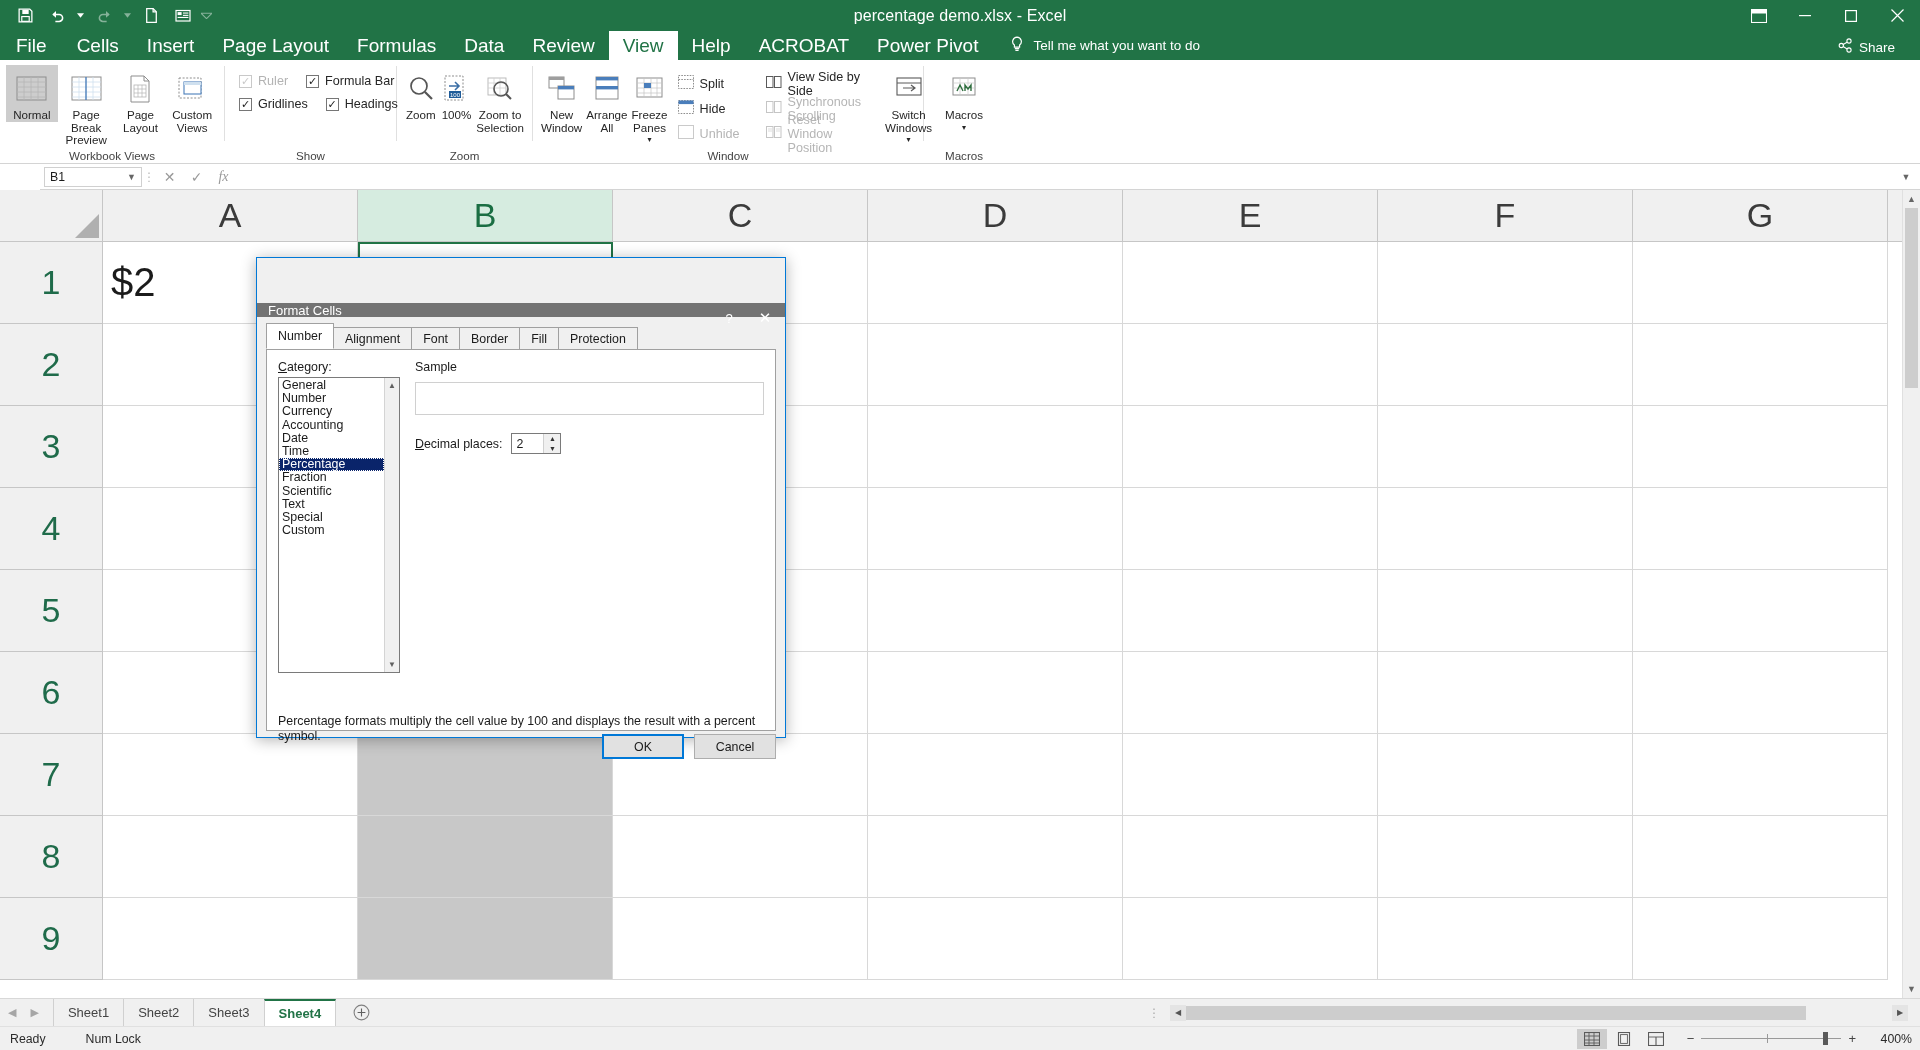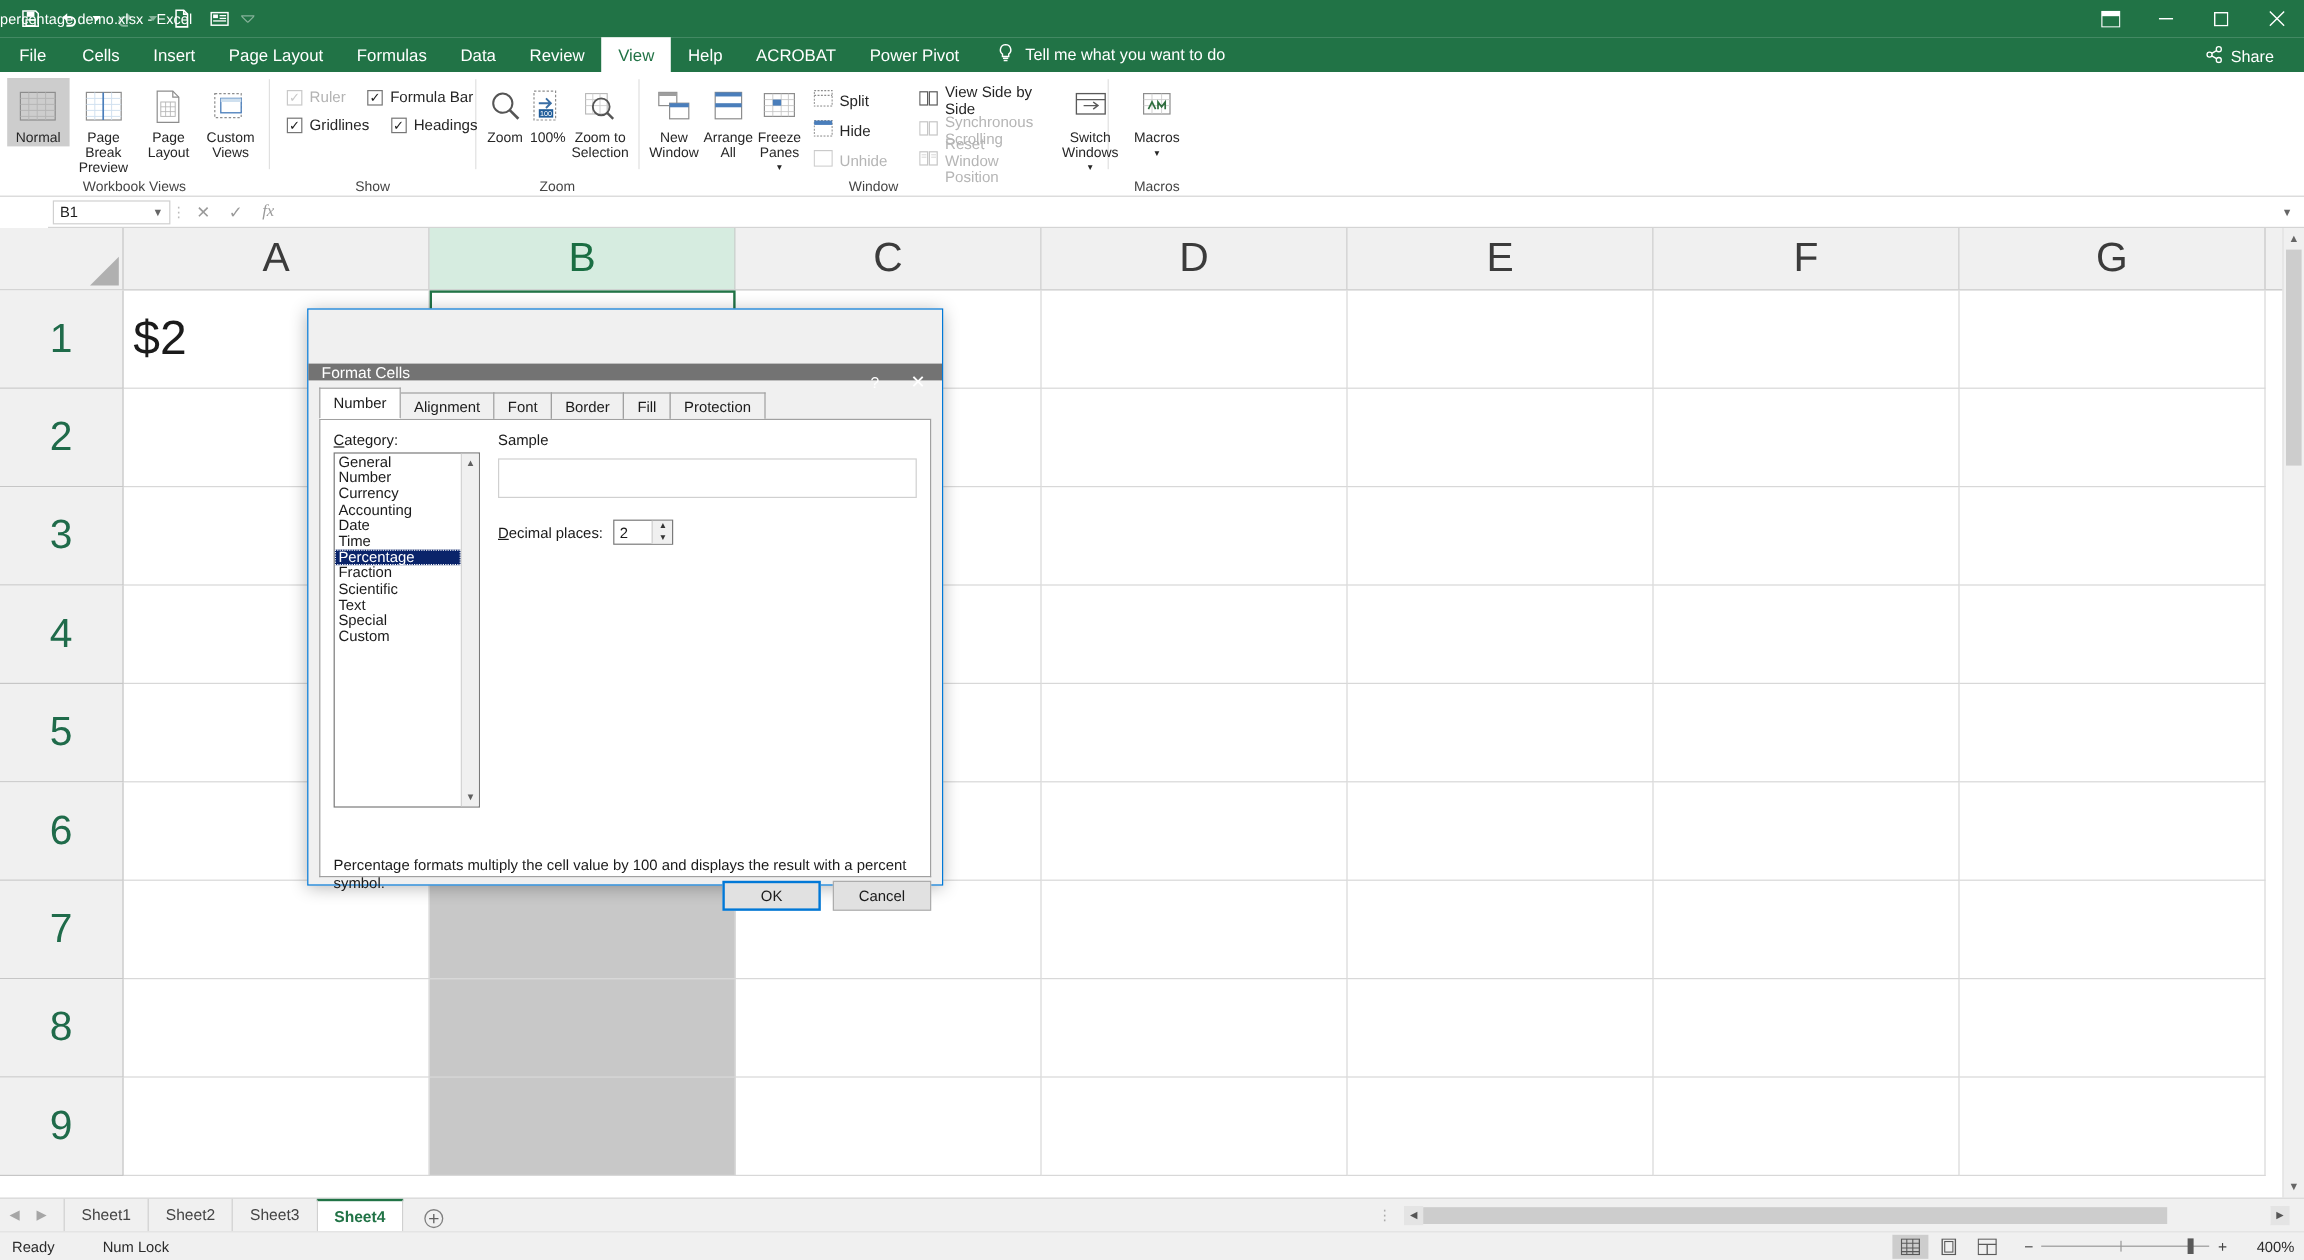--- a/index.html
+++ b/index.html
@@ -18,38 +18,38 @@
   .qat { display: flex; align-items: center; padding-left: 10px; gap: 2px; }
   .qat-btn {
     width: 30px; height: 26px; display: flex; align-items: center; justify-content: center;
     color: #fff;
   }
   .qat-btn svg { display: block; }
   .qat-btn.dim { opacity: .45; }
   .qat-caret { width: 13px; height: 26px; display:flex; align-items:center; justify-content:center; color:#fff; }
   .qat-caret.dim { opacity:.45; }
   .title-text {
-    position: absolute; left: 0; right: 0; 
-    color: #fff; font-size: 12px; letter-spacing: .1px; pointer-events: none;
+    position: absolute; left: 0; right: 0; text-align: center;
+    color: #fff; font-size: 16px; letter-spacing: .1px; pointer-events: none;
   }
   .win-ctrl { position: absolute; right: 0; top: 0; height: 31px; display: flex; }
   .win-btn {
     width: 46px; height: 31px; display: flex; align-items: center; justify-content: center;
     color: #fff;
   }
   .ribbon-display-btn { width: 46px; height: 31px; display:flex; align-items:center; justify-content:center; color:#fff;}
 
   
   .tabbar {
     height: 29px; background: #217346; display: flex; align-items: flex-end;
     position: relative;
   }
   .tab {
     height: 29px; padding: 0 14px; display: flex; align-items: center;
-    color: #fff; font-size: 14px; white-space: nowrap;
+    color: #fff; font-size: 19px; white-space: nowrap;
   }
   .tab.active { background: #fff; color: #217346; }
   .tab.file { padding: 0 16px; }
   .tellme {
     display: flex; align-items: center; gap: 9px; color: #fff; font-size: 13.5px;
     margin-left: 18px; height: 29px;
   }
   .share {
     position: absolute; right: 25px; bottom: 4px; display: flex; align-items: center;
     gap: 6px; color: #fff; font-size: 13.5px;
@@ -135,21 +135,21 @@
   .vscroll { position: absolute; right: 0; top: 190px; bottom: 52px; width: 18px; background: #f0f0f0; border-left:1px solid #e0e0e0;}
   .vs-arrow { height: 18px; display:flex; align-items:center; justify-content:center; color:#666; font-size:9px;}
   .vs-thumb { position:absolute; top:18px; left:2px; right:2px; height: 180px; background:#cdcdcd; }
 
   
   .sheetbar {
     position: absolute; left: 0; right: 0; bottom: 24px; height: 28px; background: #f0f0f0;
     display: flex; align-items: center; border-top: 1px solid #d8d8d8;
   }
   .navarrows { display: flex; padding-left: 8px; gap: 14px; color: #a6a6a6; font-size: 11px; }
-  .stabs { display: flex; align-items: flex-end; margin-left: 14px; height: 28px; }
+  .stabs { display: flex; align-items: center; margin-left: 14px; height: 28px; }
   .stab {
     padding: 0 14px; height: 28px; display: flex; align-items: center; font-size: 13px; color: #444;
     border-left: 1px solid #d0d0d0;
   }
   .stab.active { background: #fff; color: #217346; font-weight: bold; border-top: 2px solid #217346; border-left:1px solid #d0d0d0; border-right:1px solid #d0d0d0;}
   .addsheet { margin-left: 14px; color: #666; font-size: 15px; display:flex; align-items:center; justify-content:center; width:22px;height:22px;}
   .sb-dots { position: absolute; left: 1148px; color:#aaa; font-size: 12px;}
   .hbar { position:absolute; left:1170px; right:12px; height: 16px; display:flex; align-items:center; }
   .hb-arrow { width: 16px; height:16px; background:#e4e4e4; display:flex; align-items:center;justify-content:center; color:#555; font-size:8px;}
   .hb-track { flex:1; height: 14px; background:#f0f0f0; position:relative;}

